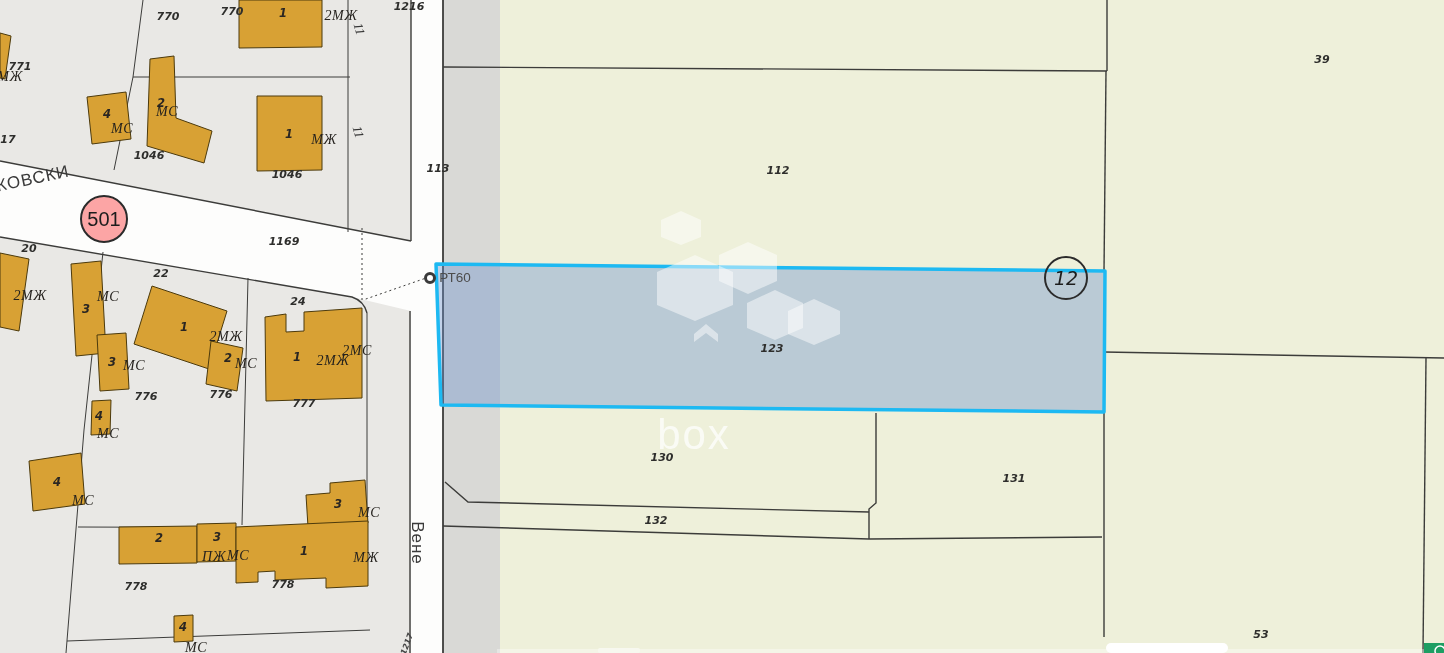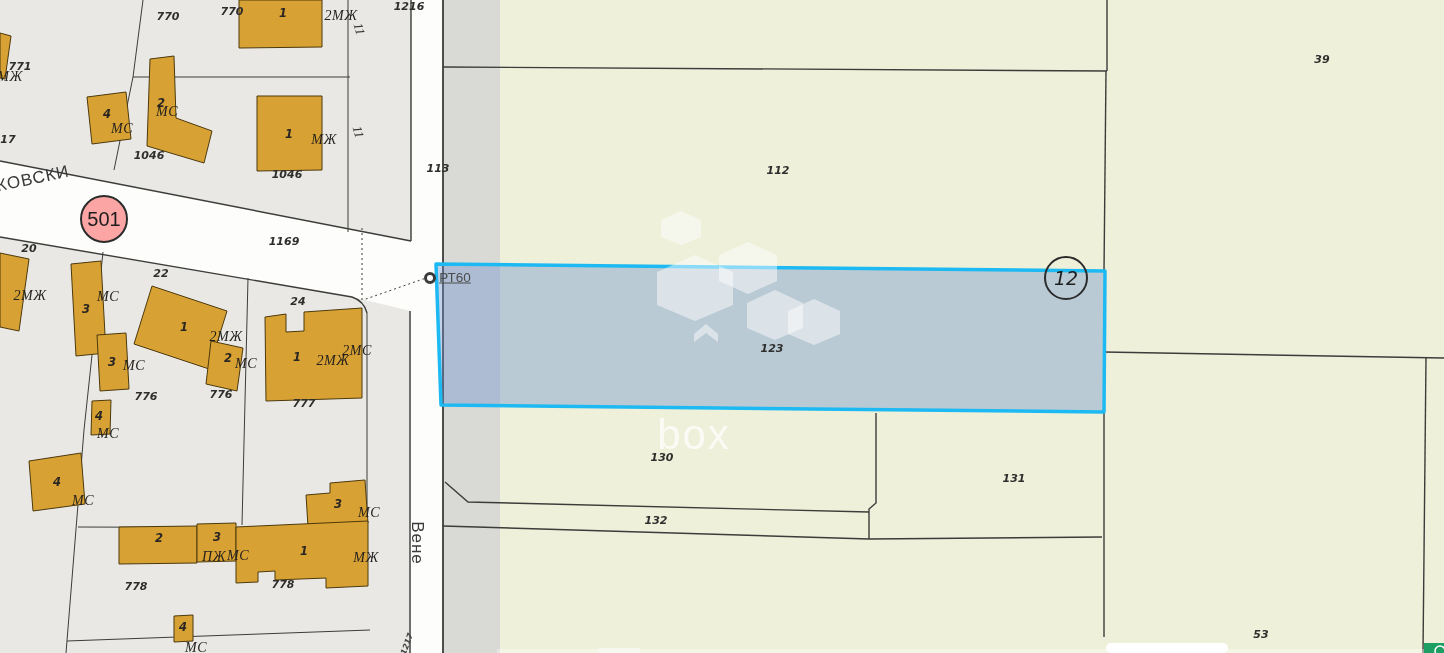--- a/index.html
+++ b/index.html
@@ -120,21 +120,21 @@
   <div id="pt60-marker"></div>
 
   <div class="badge" id="badge-501">501</div>
   <div class="badge" id="badge-12">12</div>
 
   <div class="wm" id="wm2">box</div>
 
   <div id="label-layer">
       <div class="lbl street" style="left: 33px; top: 179px; transform: translate(-50%, -50%) rotate(-12deg);">КОВСКИ</div>
       <div class="lbl street" style="left: 417px; top: 543px; transform: translate(-50%, -50%) rotate(90deg);">Вене</div>
-      <div class="lbl pt" style="left: 455px; top: 277px; text-decoration: underline;">РТ60</div>
+      <div class="lbl pt" style="left: 455px; top: 277px;">РТ60</div>
       <div class="lbl num" style="left: 168px; top: 16px;">770</div>
       <div class="lbl num" style="left: 232px; top: 11px;">770</div>
       <div class="lbl num" style="left: 20px; top: 44px; margin-top: 22px;">771</div>
       <div class="lbl num" style="left: 409px; top: 6px;">1216</div>
       <div class="lbl num" style="left: 284px; top: 241px;">1169</div>
       <div class="lbl num" style="left: 149px; top: 155px;">1046</div>
       <div class="lbl num" style="left: 287px; top: 174px;">1046</div>
       <div class="lbl num" style="left: 8px; top: 139px;">17</div>
       <div class="lbl num" style="left: 29px; top: 248px;">20</div>
       <div class="lbl num" style="left: 161px; top: 273px;">22</div>

